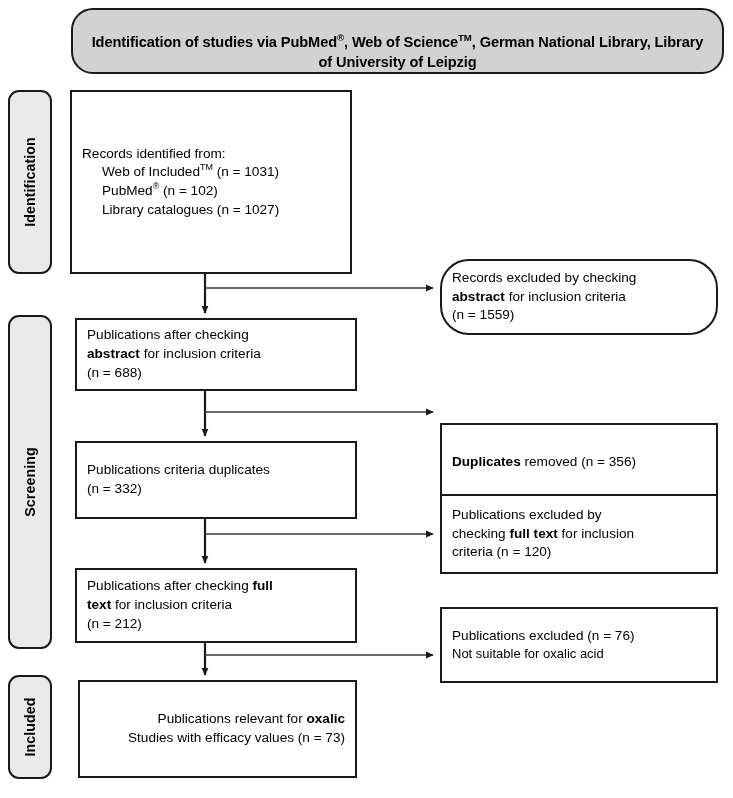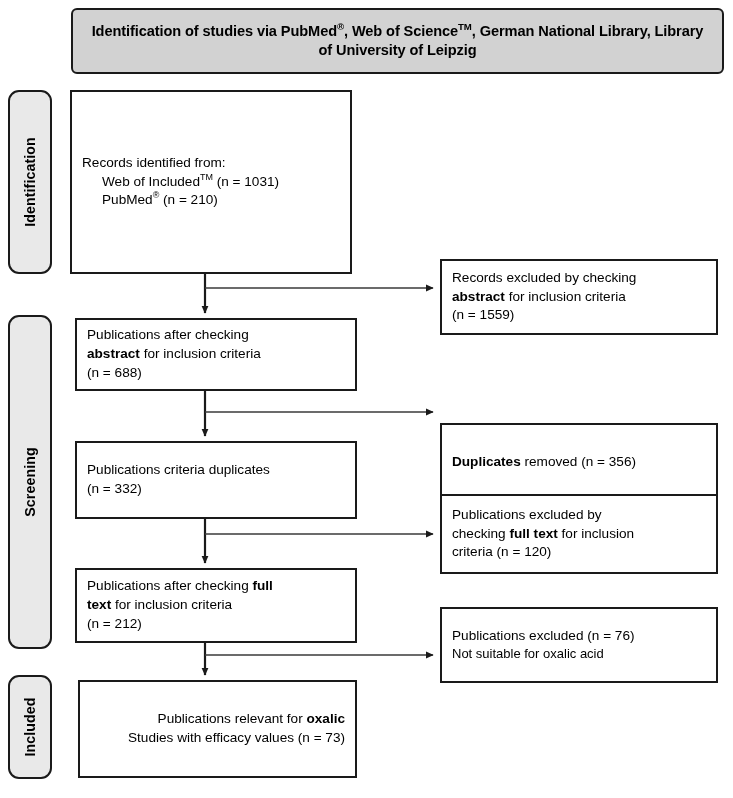--- a/index.html
+++ b/index.html
@@ -18,24 +18,24 @@
 
   
   .header-banner {
     position: absolute;
     left: 71px;
     top: 8px;
     width: 653px;
     height: 66px;
     background: #d2d2d2;
     border: 2px solid #1a1a1a;
-    border-radius: 6px;
+    border-radius: 22px;
     box-sizing: border-box;
     display: flex;
-    align-items: center;
+    align-items: flex-end;
     justify-content: center;
     text-align: center;
     padding: 0 16px;
   }
   .header-banner .htext {
     font-size: 14.6px;
     font-weight: bold;
     color: #000;
     line-height: 1.33;
     letter-spacing: -0.1px;
@@ -91,21 +91,21 @@
   .small { font-size: 13px; }
 
   
   #box-identified   { left: 70px; top: 90px;  width: 282px; height: 184px; }
   #box-abstract     { left: 75px; top: 318px; width: 282px; height: 73px;  }
   #box-noduplicates { left: 75px; top: 441px; width: 282px; height: 78px;  }
   #box-fulltext     { left: 75px; top: 568px; width: 282px; height: 75px;  }
   #box-relevant     { left: 78px; top: 680px; width: 279px; height: 98px; align-items: flex-end;  }
 
   
-  #box-excl-abstract  { left: 440px; top: 259px; width: 278px; height: 76px; }
+  #box-excl-abstract  { left: 440px; top: 259px; width: 278px; height: 76px; border-radius: 29px; }
   #box-excl-duplicates{ left: 440px; top: 383px; width: 278px; height: 78px; margin-top: 40px; }
   #box-excl-fulltext  { left: 440px; top: 494px; width: 278px; height: 80px; }
   #box-excl-notsuit   { left: 440px; top: 607px; width: 278px; height: 76px; }
 
   #connectors {
     position: absolute;
     left: 0;
     top: 0;
     width: 733px;
     height: 798px;
@@ -153,21 +153,22 @@
     <path d="M205,534 L433,534" stroke="#3a3a3a" stroke-width="1.6" fill="none" marker-end="url(#ah)"></path>
 
     <path d="M205,643 L205,675" stroke="#1a1a1a" stroke-width="2.2" fill="none" marker-end="url(#ah)"></path>
 
     <path d="M205,655 L433,655" stroke="#3a3a3a" stroke-width="1.6" fill="none" marker-end="url(#ah)"></path>
   </svg>
 
   <div class="fbox" id="box-identified">
     <div class="ln">Records identified from:</div>
     <div class="ln indent"><span>Web of Included</span><sup class="sup">TM</sup><span> (n = 1031)</span></div>
-    <div class="ln indent"><span>PubMed</span><sup class="sup">®</sup><span> (n = 210)</span></div>
+    <div class="ln indent"><span>PubMed</span><sup class="sup">®</sup><span> (n = 102)</span></div>
+    <div class="ln indent">Library catalogues (n = 1027)</div>
   </div>
 
   <div class="fbox" id="box-abstract">
     <div class="ln">Publications after checking</div>
     <div class="ln"><b>abstract</b><span> for inclusion criteria</span></div>
     <div class="ln">(n = 688)</div>
   </div>
 
   <div class="fbox" id="box-noduplicates">
     <div class="ln">Publications criteria duplicates</div>

